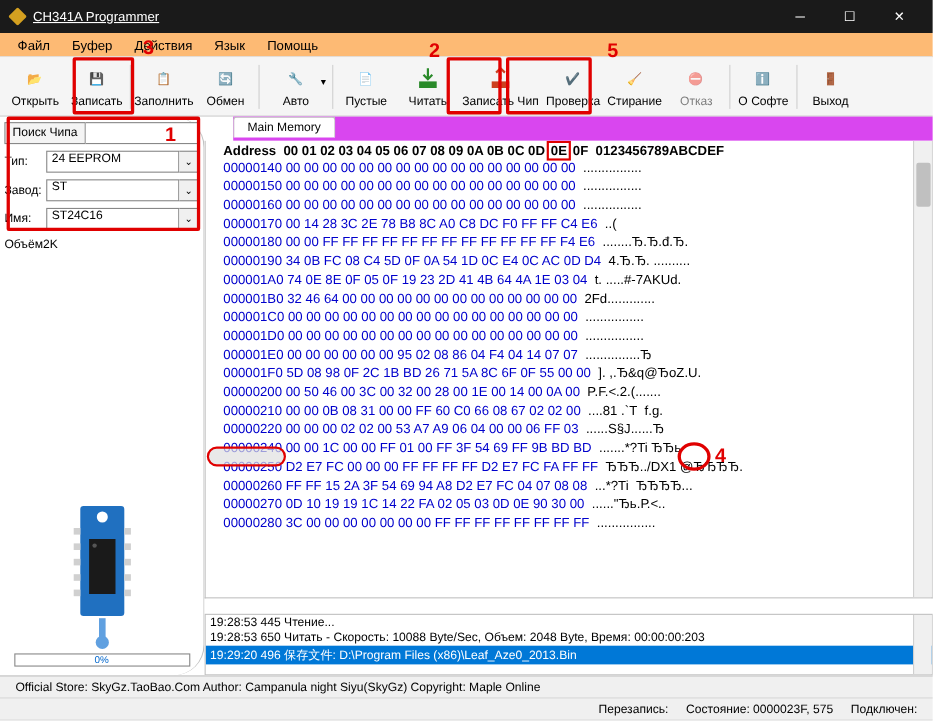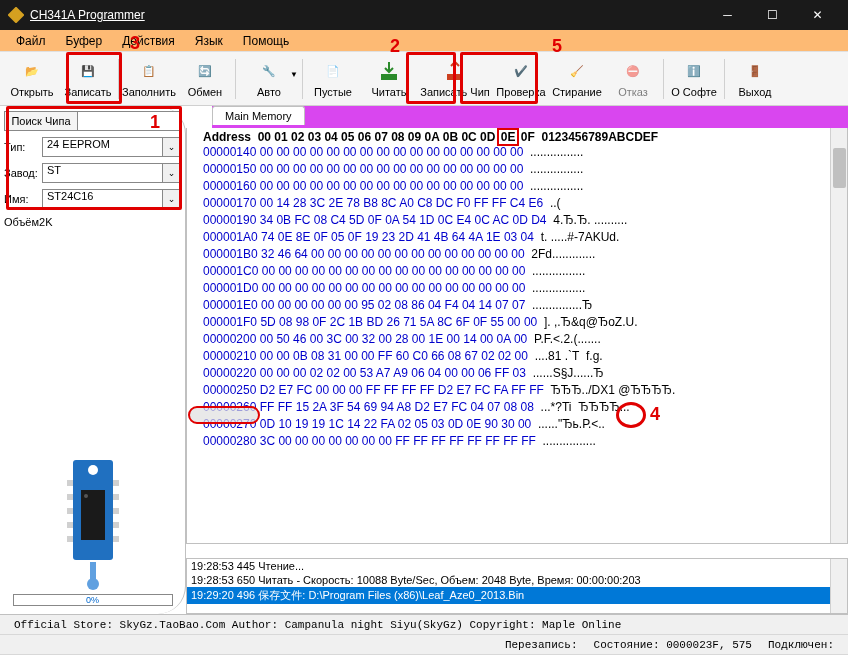--- a/index.html
+++ b/index.html
@@ -44,21 +44,21 @@
 .hexview .scrollbar { position: absolute; right: 0; top: 0; width: 17px; height: 100%; background: #f0f0f0; border-left: 1px solid #d0d0d0; }
 .hexview .scrollbar .thumb { position: absolute; top: 20px; left: 2px; width: 13px; height: 40px; background: #c0c0c0; border-radius: 2px; }
 
 .logpanel { height: 56px; border: 1px solid #c0c0c0; margin: 14px 0 0 0; background: #fff; font-size: 11px; overflow: hidden; position: relative; }
 .logpanel .logline { padding: 1px 4px; white-space: nowrap; }
 .logpanel .logline.sel { background: #0078d7; color: #fff; }
 .logpanel .scrollbar { position: absolute; right: 0; top: 0; width: 17px; height: 100%; background: #f0f0f0; border-left: 1px solid #d0d0d0; }
 
 .statusbar { height: 40px; background: #f0f0f0; border-top: 1px solid #c0c0c0; font-size: 11px; }
 .statusbar .srow { height: 20px; display: flex; align-items: center; padding: 0 6px; border-bottom: 1px solid #d8d8d8; }
-.statusbar .srow .cell { padding: 0 8px; font-family: Liberation Mono, monospace; }
+.statusbar .srow .cell { padding: 0 8px; }
 
 
 .anno { position: absolute; border: 3px solid #e00000; background: transparent; pointer-events: none; z-index: 100; border-radius: 2px; }
 .anno-circle { position: absolute; border: 3px solid #e00000; border-radius: 50%; pointer-events: none; z-index: 100; }
 .anno-label { position: absolute; color: #e00000; font-weight: bold; font-size: 18px; z-index: 101; pointer-events: none; }
 .anno-row { position: absolute; border: 2px solid #e00000; border-radius: 10px; background: rgba(224,224,224,0.7); pointer-events: none; z-index: 99; }
 
 .hilite-cell { background: #ffe680; color: #a06000 !important; padding: 0 1px; }
 .hilite-hdr { outline: 2px solid #e00000; padding: 0 2px; }
 .dark-ascii { background: #333; color: #ffd060; padding: 0 2px; }
@@ -211,30 +211,32 @@
     <div class="tabs">
       <div class="tab">Main Memory</div>
     </div>
     <div class="hexview">
       <div class="hexinner" id="hexinner">
           <div class="hdr">Address  00 01 02 03 04 05 06 07 08 09 0A 0B 0C 0D <span class="hilite-hdr">0E</span> 0F  0123456789ABCDEF</div>
           <div class="hrow"><span class="addr">00000140</span> <span class="bytes">00 00 00 00 00 00 00 00 00 00 00 00 00 00 00 00</span>  <span class="ascii">................</span></div>
           <div class="hrow"><span class="addr">00000150</span> <span class="bytes">00 00 00 00 00 00 00 00 00 00 00 00 00 00 00 00</span>  <span class="ascii">................</span></div>
           <div class="hrow"><span class="addr">00000160</span> <span class="bytes">00 00 00 00 00 00 00 00 00 00 00 00 00 00 00 00</span>  <span class="ascii">................</span></div>
           <div class="hrow"><span class="addr">00000170</span> <span class="bytes">00 14 28 3C 2E 78 B8 8C A0 C8 DC F0 FF FF C4 E6</span>  <span class="ascii">..(<pdx ЂЂЂ....<="" span=""></pdx></span></div>
+          <div class="hrow"><span class="addr">00000180</span> <span class="bytes">00 00 FF FF FF FF FF FF FF FF FF FF FF FF F4 E6</span>  <span class="ascii">........Ђ.Ђ.đ.Ђ.</span></div>
           <div class="hrow"><span class="addr">00000190</span> <span class="bytes">34 0B FC 08 C4 5D 0F 0A 54 1D 0C E4 0C AC 0D D4</span>  <span class="ascii">4.Ђ.Ђ. ..........</span></div>
           <div class="hrow"><span class="addr">000001A0</span> <span class="bytes">74 0E 8E 0F 05 0F 19 23 2D 41 4B 64 4A 1E 03 04</span>  <span class="ascii">t. .....#-7AKUd.</span></div>
           <div class="hrow"><span class="addr">000001B0</span> <span class="bytes">32 46 64 00 00 00 00 00 00 00 00 00 00 00 00 00</span>  <span class="ascii">2Fd.............</span></div>
           <div class="hrow"><span class="addr">000001C0</span> <span class="bytes">00 00 00 00 00 00 00 00 00 00 00 00 00 00 00 00</span>  <span class="ascii">................</span></div>
           <div class="hrow"><span class="addr">000001D0</span> <span class="bytes">00 00 00 00 00 00 00 00 00 00 00 00 00 00 00 00</span>  <span class="ascii">................</span></div>
           <div class="hrow"><span class="addr">000001E0</span> <span class="bytes">00 00 00 00 00 00 95 02 08 86 04 F4 04 14 07 07</span>  <span class="ascii">...............Ђ</span></div>
           <div class="hrow"><span class="addr">000001F0</span> <span class="bytes">5D 08 98 0F 2C 1B BD 26 71 5A 8C 6F 0F 55 00 00</span>  <span class="ascii">]. ,.Ђ&amp;q@ЂoZ.U.</span></div>
           <div class="hrow"><span class="addr">00000200</span> <span class="bytes">00 50 46 00 3C 00 32 00 28 00 1E 00 14 00 0A 00</span>  <span class="ascii">P.F.&lt;.2.(.......</span></div>
           <div class="hrow"><span class="addr">00000210</span> <span class="bytes">00 00 0B 08 31 00 00 FF 60 C0 66 08 67 02 02 00</span>  <span class="ascii">....81 .`Т  f.g.</span></div>
           <div class="hrow"><span class="addr">00000220</span> <span class="bytes">00 00 00 02 02 00 53 A7 A9 06 04 00 00 06 FF 03</span>  <span class="ascii">......S§J......Ђ</span></div>
+          <div class="hrow"><span class="addr">00000240</span> <span class="bytes">00 00 1C 00 00 FF 01 00 FF 3F 54 69 FF 9B BD BD</span>  <span class="ascii">.......*?Ti ЂЂь</span></div>
           <div class="hrow"><span class="addr">00000250</span> <span class="bytes">D2 E7 FC 00 00 00 FF FF FF FF D2 E7 FC FA FF FF</span>  <span class="ascii">ЂЂЂ../DX1 @ЂЂЂЂ.</span></div>
           <div class="hrow"><span class="addr">00000260</span> <span class="bytes">FF FF 15 2A 3F 54 69 94 A8 D2 E7 FC 04 07 08 08</span>  <span class="ascii">...*?Ti  ЂЂЂЂ...</span></div>
           <div class="hrow"><span class="addr">00000270</span> <span class="bytes">0D 10 19 19 1C 14 22 FA 02 05 03 0D 0E 90 30 00</span>  <span class="ascii">......"Ђь.Р.&lt;..</span></div>
           <div class="hrow"><span class="addr">00000280</span> <span class="bytes">3C 00 00 00 00 00 00 00 FF FF FF FF FF FF FF FF</span>  <span class="ascii">................</span></div>
         </div>
       <div class="scrollbar">
           <div class="thumb"></div>
         </div>
     </div>
     <div class="logpanel">

